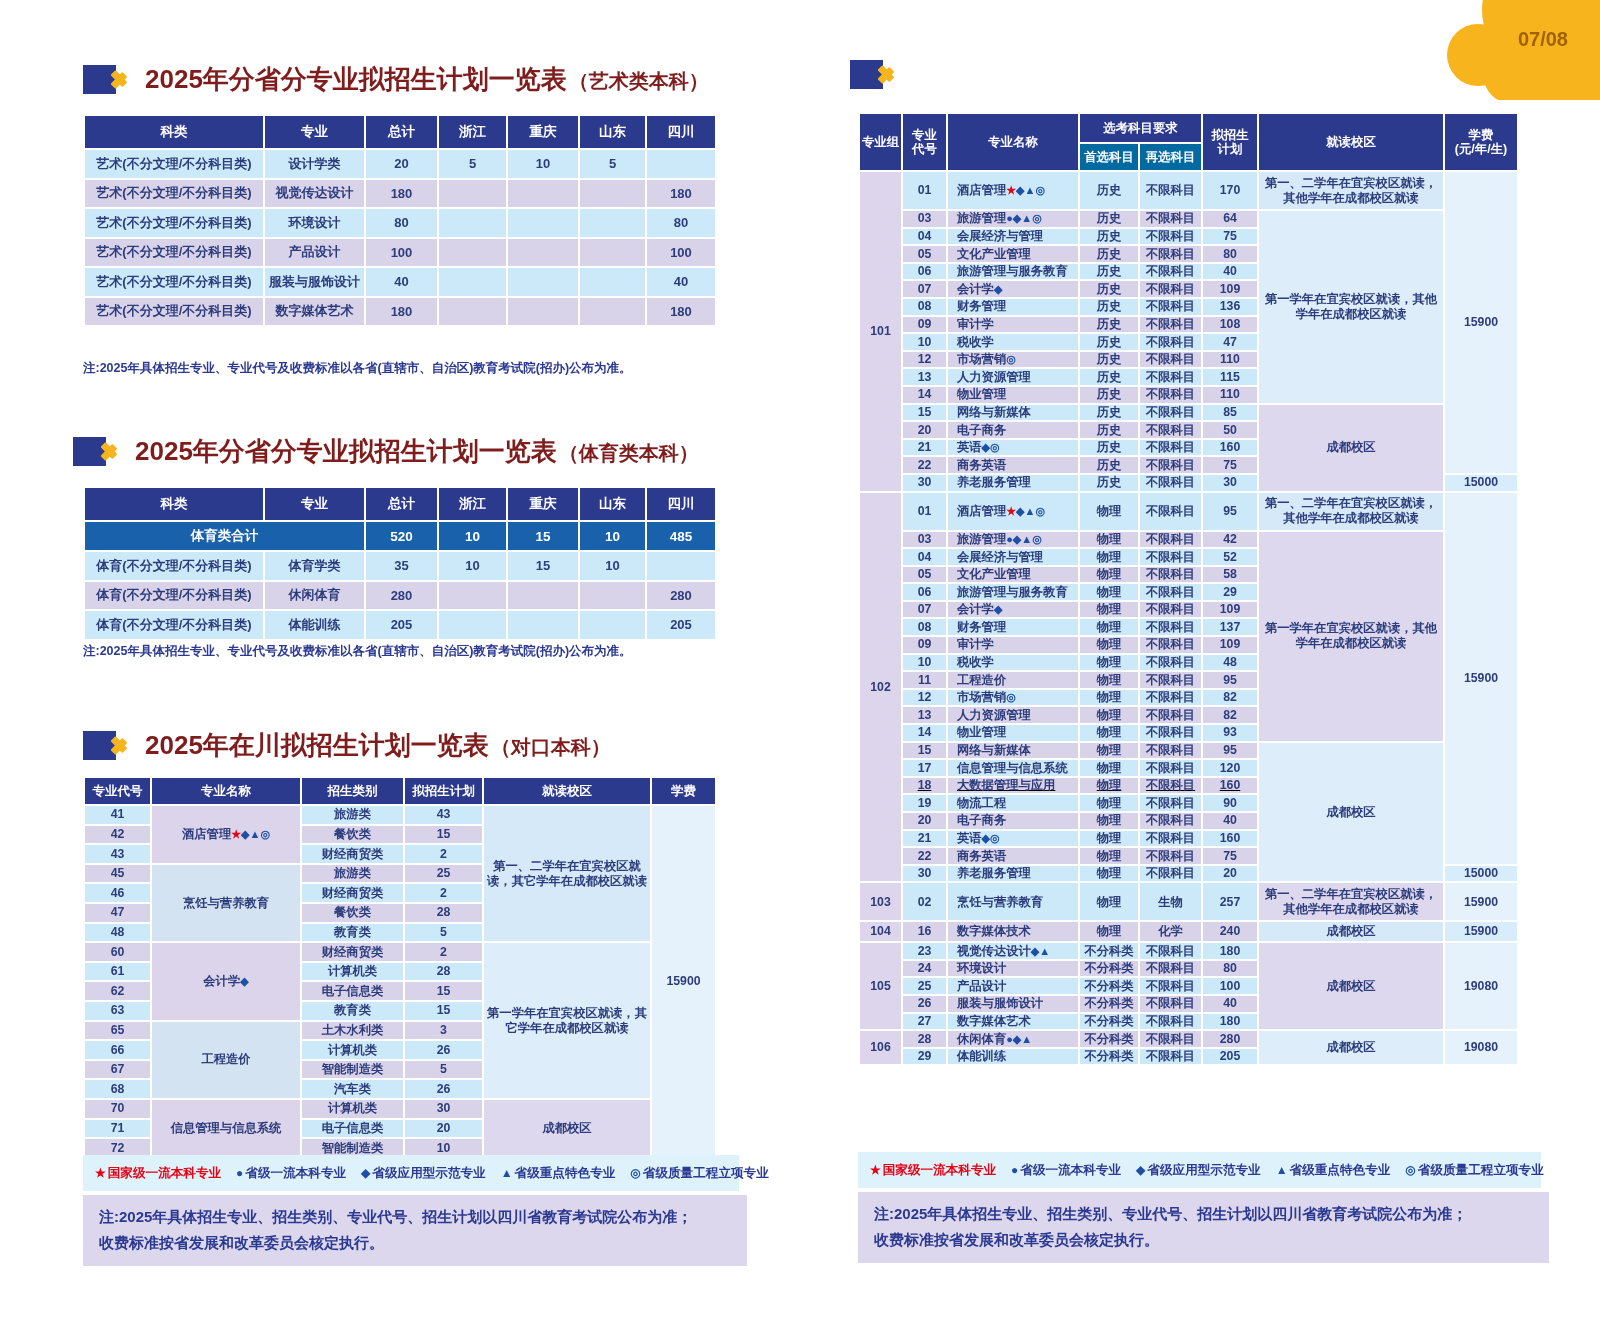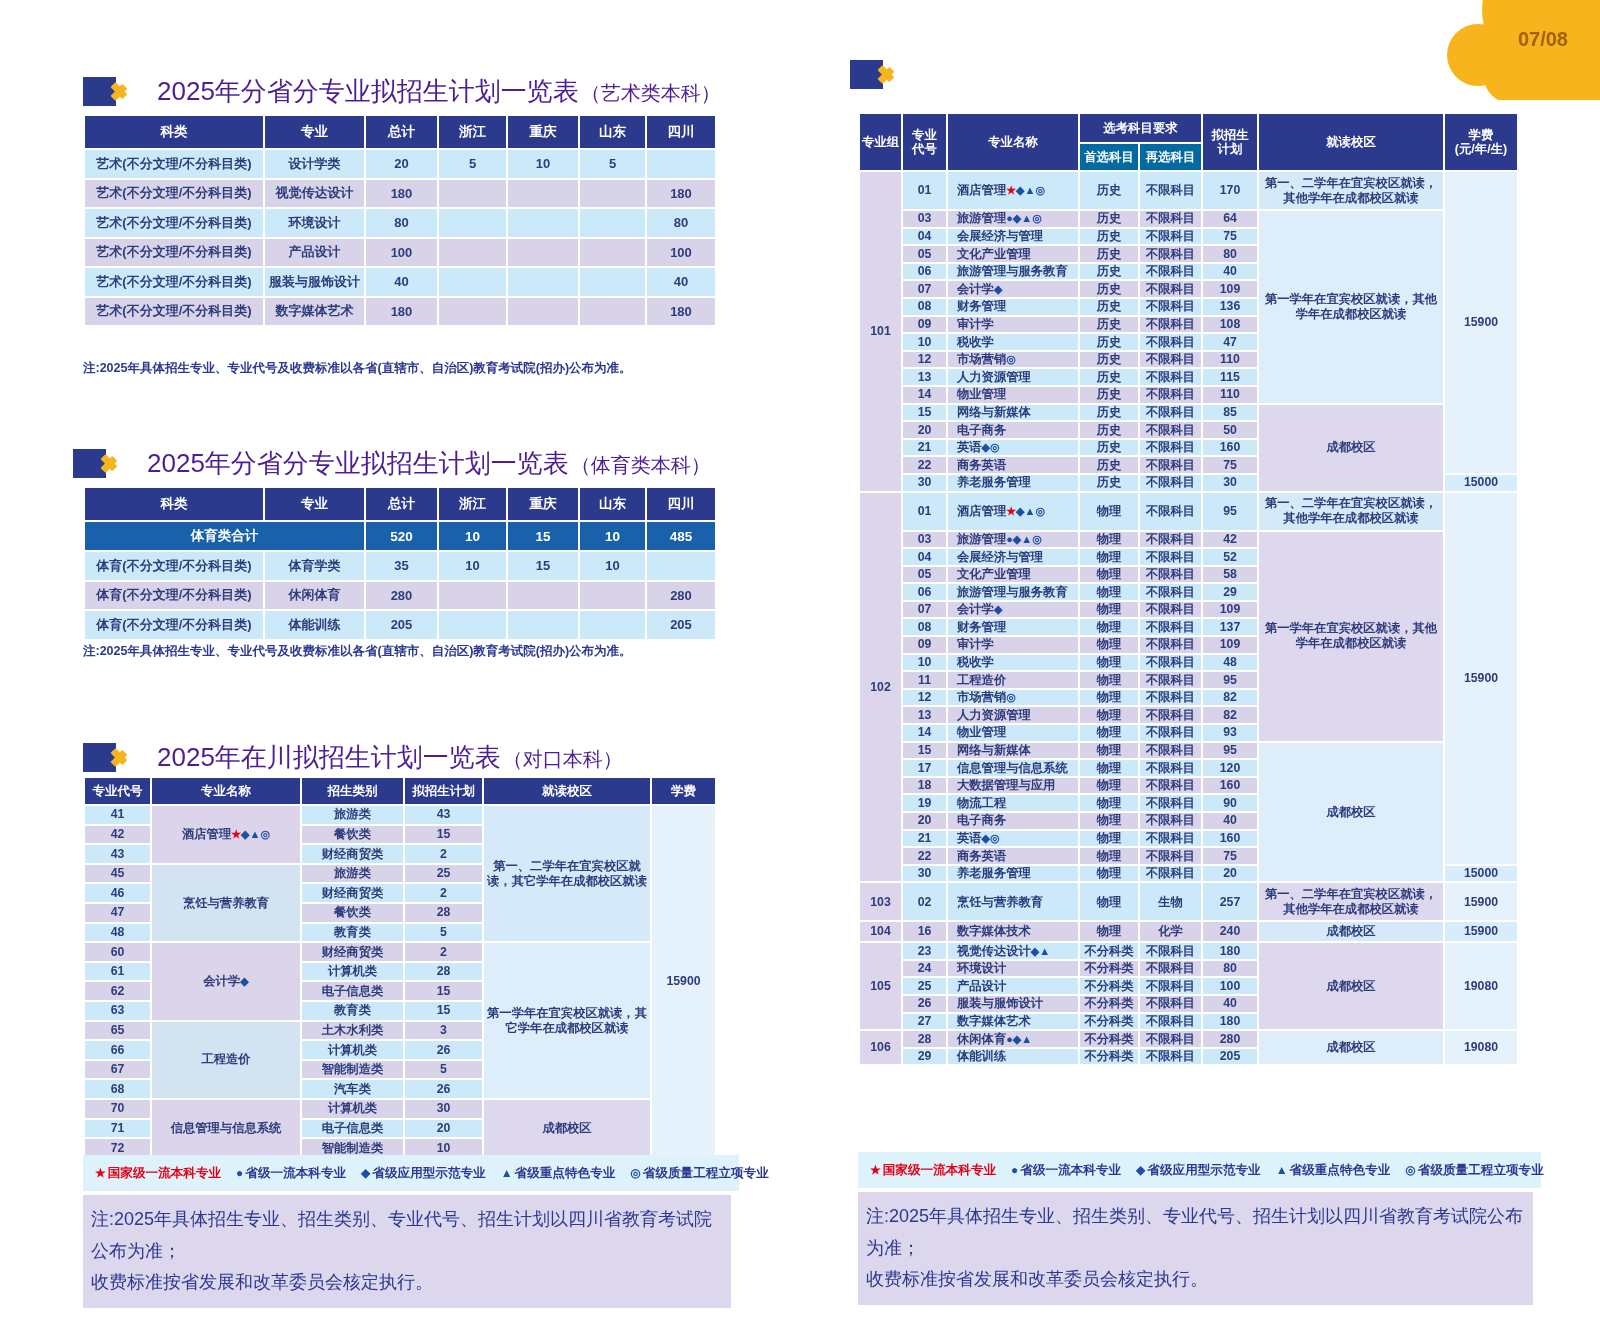--- a/index.html
+++ b/index.html
@@ -8,21 +8,21 @@
   .abs{position:absolute}
 
   
   .sec-title{display:flex;align-items:center;gap:12px}
   .flag{position:relative;width:46px;height:30px;flex:none}
   .flag b{position:absolute;left:0;top:0;width:33px;height:29px;background:#2c3a8e}
   .chev{position:absolute;left:30px;top:1px;width:15px;height:27px}
   .chev:before,.chev:after{content:"";position:absolute;left:0;width:17px;height:7px;background:#f6b41d;border-radius:1px}
   .chev:before{top:3px;transform:rotate(46deg);transform-origin:left center}
   .chev:after{bottom:3px;transform:rotate(-46deg);transform-origin:left center}
-  .sec-title h2{margin:16px;font-size:26px;color:#4c1d95;font-weight:normal;white-space:nowrap}
+  .sec-title h2{margin:4px;font-size:26px;color:#7f1d1d;font-weight:bold;white-space:nowrap}
   .sec-title .sfx{font-size:20px;margin-left:2px}
 
   
   table.grid{border-collapse:collapse;table-layout:fixed}
   table.grid th,table.grid td{border:2px solid #fff;overflow:hidden;padding:0;
       text-align:center;vertical-align:middle;font-weight:bold;color:#2d3d7c;white-space:pre-line}
   table.grid th{background:#2c3a8e;color:#fff;line-height:1.15}
 
   
   .t12 th{height:32px;font-size:13.5px}
@@ -52,21 +52,21 @@
   .sym{font-size:11px}
   .s-red{color:#e60014}
   .s-blue{color:#1d4fa4}
 
   
   .plain-note{font-size:12.5px;font-weight:bold;color:#2b3990}
   .legend-strip{background:#def2fc;display:flex;align-items:center;gap:15px;padding:0 12px}
   .lg{display:inline-flex;align-items:center;gap:2px;color:#2b3990;font-weight:bold;font-size:12.6px;white-space:nowrap}
   .lg i{font-style:normal;color:#1d4fa4;font-size:12px}
   .lg.lg-red,.lg.lg-red i{color:#e60014}
-  .note-box{background:#dcd7ed;padding:9px 8px;font-size:18px;font-weight:normal;
+  .note-box{background:#dcd7ed;padding:9px 16px;font-size:15px;font-weight:bold;
             color:#2b3990;line-height:1.75;white-space:pre-line}
 
   
   .cloud{position:absolute;top:0;right:0;width:155px;height:100px;overflow:hidden}
   .cloud i{position:absolute;background:#f8b41c;border-radius:50%;display:block}
   .cloud .c1{width:160px;height:140px;right:-42px;top:-60px}
   .cloud .c2{width:62px;height:62px;left:2px;top:24px}
   .cloud .c3{width:60px;height:60px;left:38px;top:44px}
   .cloud .c4{width:72px;height:72px;left:72px;top:38px}
   .cloud .c5{width:64px;height:64px;right:-16px;top:40px}
@@ -643,21 +643,21 @@
         <td class="rp">95</td>
         <td class="camp camp-blue2 center" rowspan="8">成都校区</td>
       </tr>
       <tr style="height: 17.6px;">
         <td class="rb">17</td>
         <td class="rb nm">信息管理与信息系统</td>
         <td class="rb">物理</td>
         <td class="rb">不限科目</td>
         <td class="rb">120</td>
       </tr>
-      <tr style="height: 17.6px;">
+      <tr style="height: 17.6px; text-decoration: underline;">
         <td class="rp">18</td>
         <td class="rp nm">大数据管理与应用</td>
         <td class="rp">物理</td>
         <td class="rp">不限科目</td>
         <td class="rp">160</td>
       </tr>
       <tr style="height: 17.6px;">
         <td class="rb">19</td>
         <td class="rb nm">物流工程</td>
         <td class="rb">物理</td>

